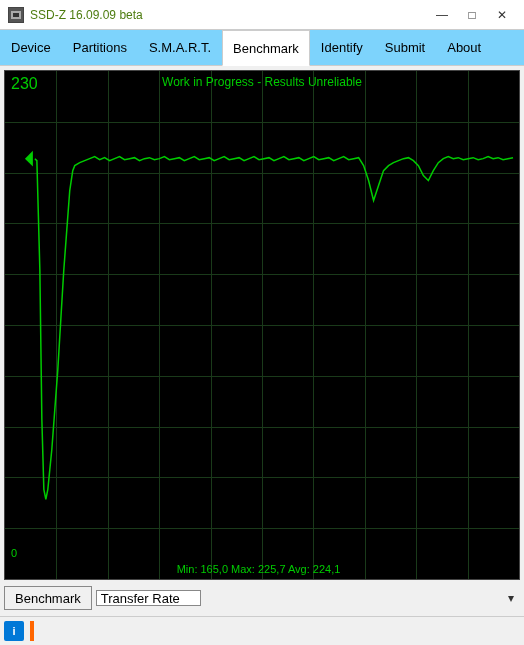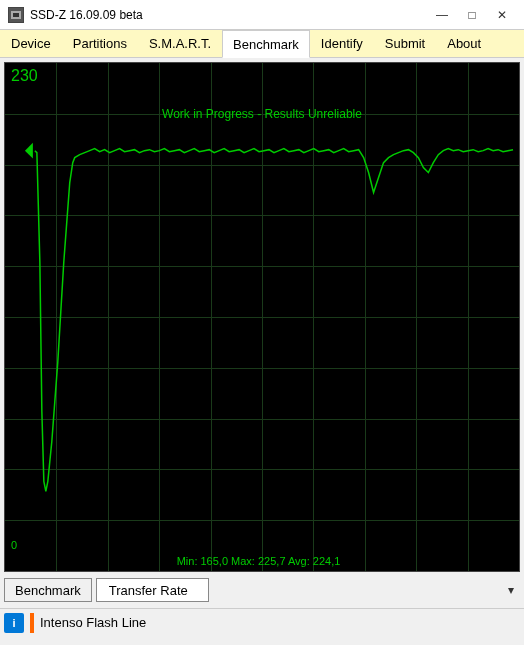--- a/index.html
+++ b/index.html
@@ -30,46 +30,46 @@
     .title-bar-icon {
       width: 16px;
       height: 16px;
       background: #444;
       display: flex;
       align-items: center;
       justify-content: center;
     }
     .title-bar-title {
       font-size: 12px;
-      color: #000000;
+      color: #4d7c0f;
     }
     .title-bar-controls {
       display: flex;
       gap: 2px;
     }
     .title-bar-btn {
       width: 28px;
       height: 22px;
       background: transparent;
       border: none;
       cursor: pointer;
       font-size: 12px;
       display: flex;
       align-items: center;
       justify-content: center;
       color: #333;
     }
 
     
     .menu-bar {
-      background: #fef9c3;
+      background: #7dd3fc;
       border-bottom: 1px solid #ccc;
       display: flex;
       align-items: stretch;
-      height: 28px;
+      height: 36px;
     }
     .menu-item {
       padding: 4px 10px;
       cursor: pointer;
       display: flex;
       align-items: center;
       font-size: 13px;
       color: #000;
       border: 1px solid transparent;
     }
@@ -100,21 +100,20 @@
     }
     .chart-label-top {
       position: absolute;
       top: 4px;
       left: 0;
       right: 0;
       text-align: center;
       color: #00cc00;
       font-size: 12px;
       z-index: 2;
-      margin-top: 40px;
     }
     .chart-label-y-top {
       position: absolute;
       top: 4px;
       left: 6px;
       color: #00cc00;
       font-size: 16px;
     }
     .chart-label-y-bottom {
       position: absolute;
@@ -166,25 +165,25 @@
     .btn-benchmark {
       background: #f0f0f0;
       border: 1px solid #888;
       padding: 2px 10px;
       cursor: pointer;
       font-size: 13px;
       height: 24px;
     }
     .select-dropdown {
       flex: 1;
-      height: 24px;
+      height: 16px;
       background: #fff;
       border: 1px solid #888;
       font-size: 13px;
-      padding: 0 12px;
+      padding: 0 4px;
       cursor: pointer;
       appearance: none;
       -webkit-appearance: none;
       padding-right: 20px;
       position: relative;
     }
     .select-wrapper {
       flex: 1;
       position: relative;
     }
@@ -438,14 +437,13 @@
     </div>
   </div>
 
 </div>
 
 <div class="status-bar">
   <div class="status-icon">
     <span>i</span>
   </div>
   <div class="status-drive-indicator"></div>
-  <span class="status-drive-name">Intenso Flash Line</span>
 </div>
 
 </body></html>

